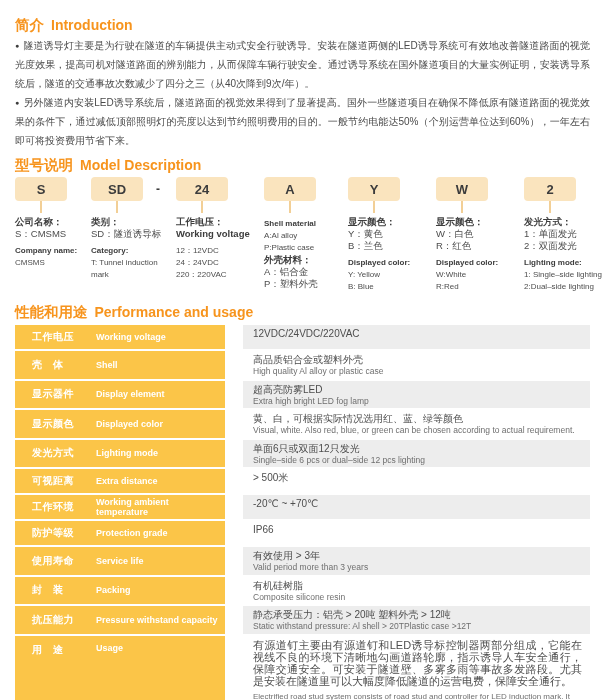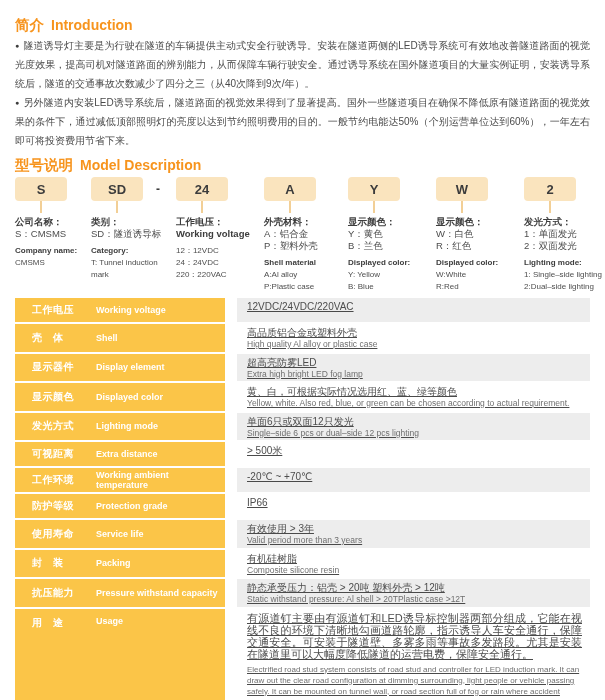--- a/index.html
+++ b/index.html
@@ -51,21 +51,21 @@
   .perf-h { margin-top: 8px; }
   .perf-rows { margin-top: 5px; }
   .prow { display: flex; margin-bottom: 2px; min-height: 24px; }
   .plabel {
     flex: 0 0 210px; width: 210px; box-sizing: border-box;
     background: #FBC548; color: #fff;
     display: flex; align-items: center; padding-left: 17px;
   }
   .plabel .lzh { flex: 0 0 64px; width: 64px; font-size: 10px; font-weight: bold; letter-spacing: 0.5px; }
   .plabel .len { font-size: 9px; font-weight: bold; padding-right: 4px; }
-  .pvalue { flex: 1; margin-left: 12px; background: #fff; padding: 2px 8px 2px 10px; text-decoration: underline; }
+  .pvalue { flex: 1; margin-left: 18px; background: #fff; padding: 2px 8px 2px 10px; }
   .prow:nth-child(odd) .pvalue { background: #EDEDED; }
   .v-main { font-size: 10px; color: #4d4d4d; line-height: 12px; padding-top: 1px; }
   .v-sub  { font-size: 8.5px; color: #6f6f6f; line-height: 10.5px; white-space: nowrap; }
   .prow:last-child .plabel { align-items: flex-start; padding-top: 7px; }
   .prow:last-child .v-main { font-size: 11px; line-height: 12px; white-space: normal; text-align: justify; }
   .prow:last-child .v-sub  { font-size: 8px; line-height: 11px; white-space: normal; margin-top: 4px; }
 </style>
 </head>
 <body>
 
@@ -137,30 +137,30 @@
       </div>
     </div>
   </div>
 
   <div class="mcol">
     <div class="mbox">
           <span>A</span>
         </div>
     <div class="mline"></div>
     <div class="mlabels">
+      <div class="mgroup en-group">
+        <div class="mhead en">Shell material</div>
+        <div class="mbody en">A:Al alloy
+P:Plastic case</div>
+      </div>
       <div class="mgroup zh-group">
         <div class="mhead zh">外壳材料：</div>
         <div class="mbody zh">A：铝合金
 P：塑料外壳</div>
       </div>
-      <div class="mgroup en-group">
-        <div class="mhead en">Shell material</div>
-        <div class="mbody en">A:Al alloy
-P:Plastic case</div>
-      </div>
     </div>
   </div>
 
   <div class="mcol">
     <div class="mbox">
           <span>Y</span>
         </div>
     <div class="mline"></div>
     <div class="mlabels">
       <div class="mgroup zh-group">
@@ -208,20 +208,21 @@
       </div>
       <div class="mgroup en-group">
         <div class="mhead en">Lighting mode:</div>
         <div class="mbody en">1: Single–side lighting
 2:Dual–side lighting</div>
       </div>
     </div>
   </div>
 </div>
 
+  <h2 class="sec-h perf-h"><span class="h-zh">性能和用途</span><span class="h-en">Performance and usage</span></h2>
 
   <div class="perf-rows" id="perf-rows">
   <div class="prow">
     <div class="plabel">
       <span class="lzh">工作电压</span>
       <span class="len">Working voltage</span>
     </div>
     <div class="pvalue">
       <div class="v-main">12VDC/24VDC/220VAC</div>
 
@@ -250,21 +251,21 @@
     </div>
   </div>
 
   <div class="prow">
     <div class="plabel">
       <span class="lzh">显示颜色</span>
       <span class="len">Displayed color</span>
     </div>
     <div class="pvalue">
       <div class="v-main">黄、白，可根据实际情况选用红、蓝、绿等颜色</div>
-      <div class="v-sub">Yellow, white. Also red, blue, or green can be chosen according to actual requirement.</div>
+      <div class="v-sub">Visual, white. Also red, blue, or green can be chosen according to actual requirement.</div>
     </div>
   </div>
 
   <div class="prow">
     <div class="plabel">
       <span class="lzh">发光方式</span>
       <span class="len">Lighting mode</span>
     </div>
     <div class="pvalue">
       <div class="v-main">单面6只或双面12只发光</div>

